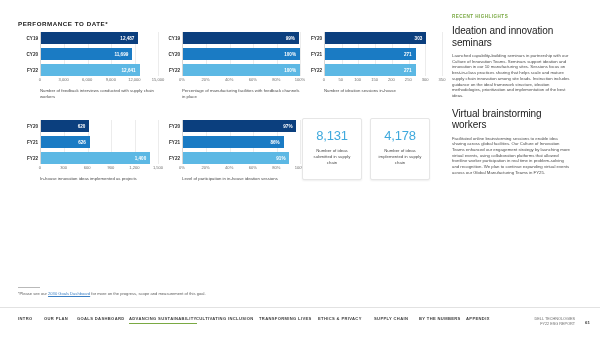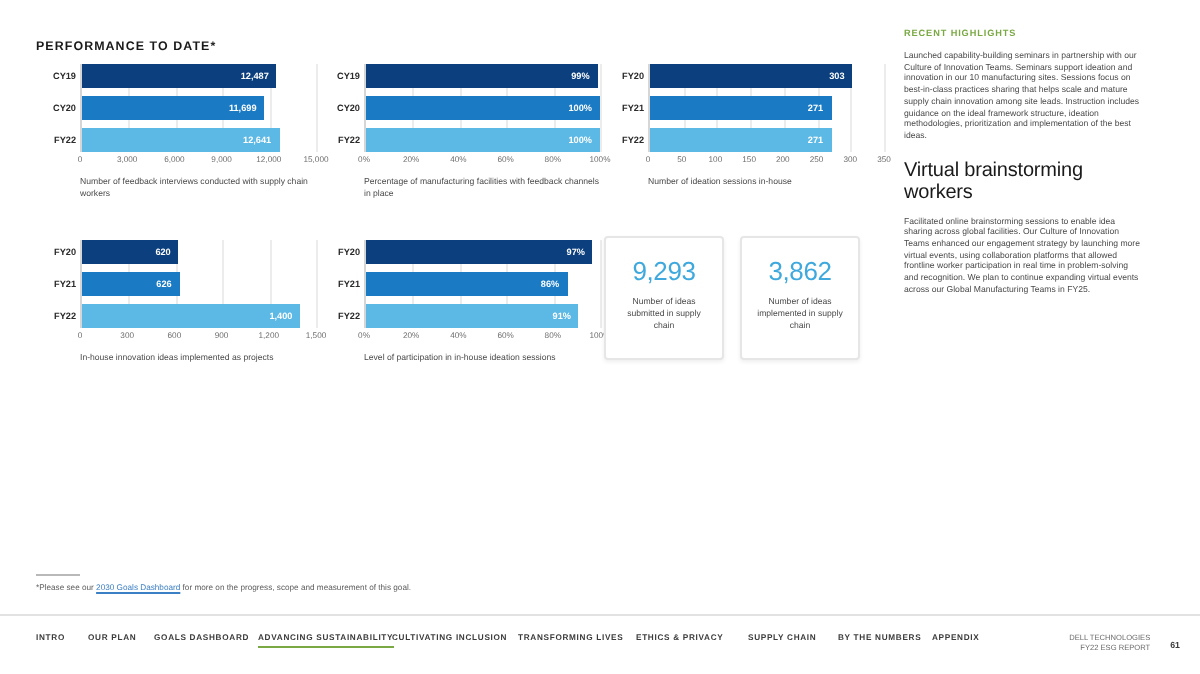--- a/index.html
+++ b/index.html
@@ -297,37 +297,38 @@
             <span class="tick" style="left: 60%;">60%</span>
             <span class="tick" style="left: 80%;">80%</span>
             <span class="tick" style="left: 100%;">100%</span>
           </div>
           <div class="caption">Level of participation in in-house ideation sessions</div>
         </div>
       </div>
 
     <div class="cards">
       <div class="card">
-        <div class="num">9,293</div>
+        <div class="num">8,131</div>
         <div class="lbl">Number of ideas submitted in supply chain</div>
       </div>
       <div class="card">
-        <div class="num">3,862</div>
+        <div class="num">4,178</div>
         <div class="lbl">Number of ideas implemented in supply chain</div>
       </div>
     </div>
 
     <div class="footnote-rule"></div>
     <div class="footnote">
       <span>*Please see our </span><a href="#">2030 Goals Dashboard</a><span> for more on the progress, scope and measurement of this goal.</span>
     </div>
   </div>
 
   <div class="right">
     <div class="rh-label">RECENT HIGHLIGHTS</div>
+    <h2 class="rh-title">Ideation and innovation seminars</h2>
     <div class="rh-body">Launched capability-building seminars in partnership with our Culture of Innovation Teams. Seminars support ideation and innovation in our 10 manufacturing sites. Sessions focus on best-in-class practices sharing that helps scale and mature supply chain innovation among site leads. Instruction includes guidance on the ideal framework structure, ideation methodologies, prioritization and implementation of the best ideas.</div>
     <h2 class="rh-title second">Virtual brainstorming workers</h2>
     <div class="rh-body">Facilitated online brainstorming sessions to enable idea sharing across global facilities. Our Culture of Innovation Teams enhanced our engagement strategy by launching more virtual events, using collaboration platforms that allowed frontline worker participation in real time in problem-solving and recognition. We plan to continue expanding virtual events across our Global Manufacturing Teams in FY25.</div>
   </div>
 
   <div class="navrule"></div>
   <div class="nav" id="nav-bar">
       <div class="nav-item" style="position: absolute; left: 18px;">INTRO</div>
       <div class="nav-item" style="position: absolute; left: 44px;">OUR PLAN</div>
       <div class="nav-item" style="position: absolute; left: 77px;">GOALS DASHBOARD</div>

